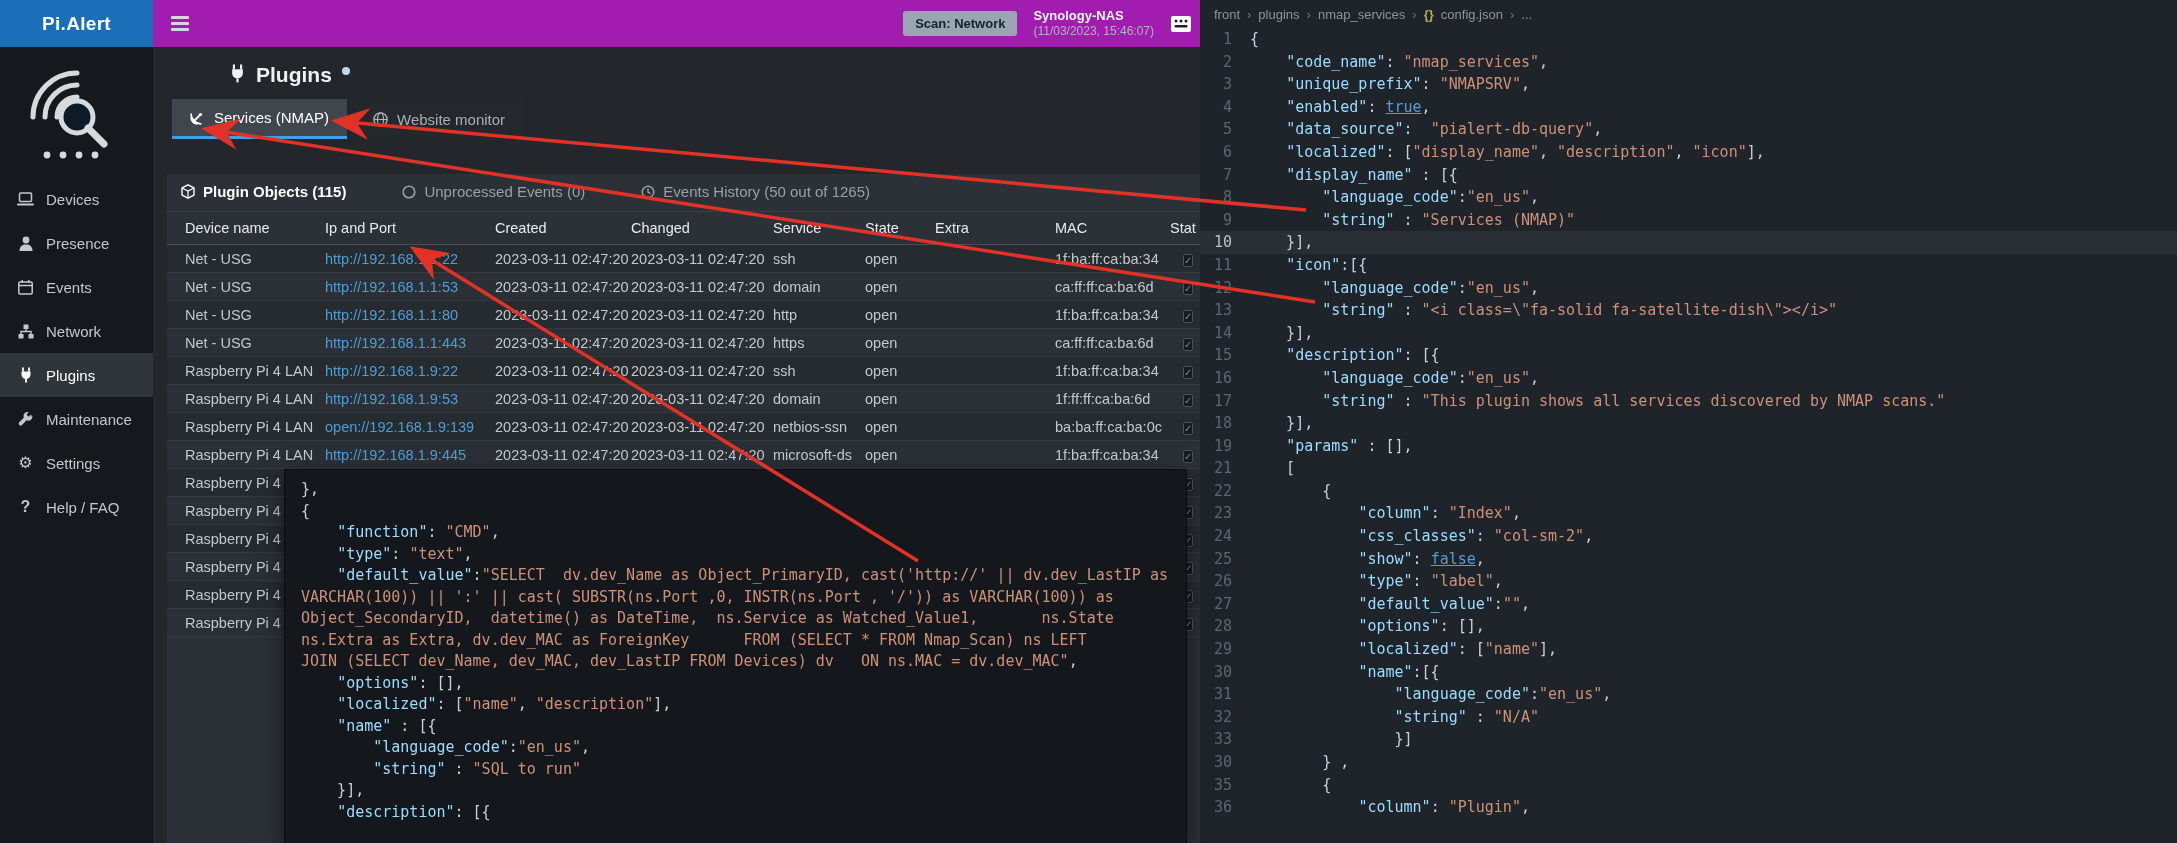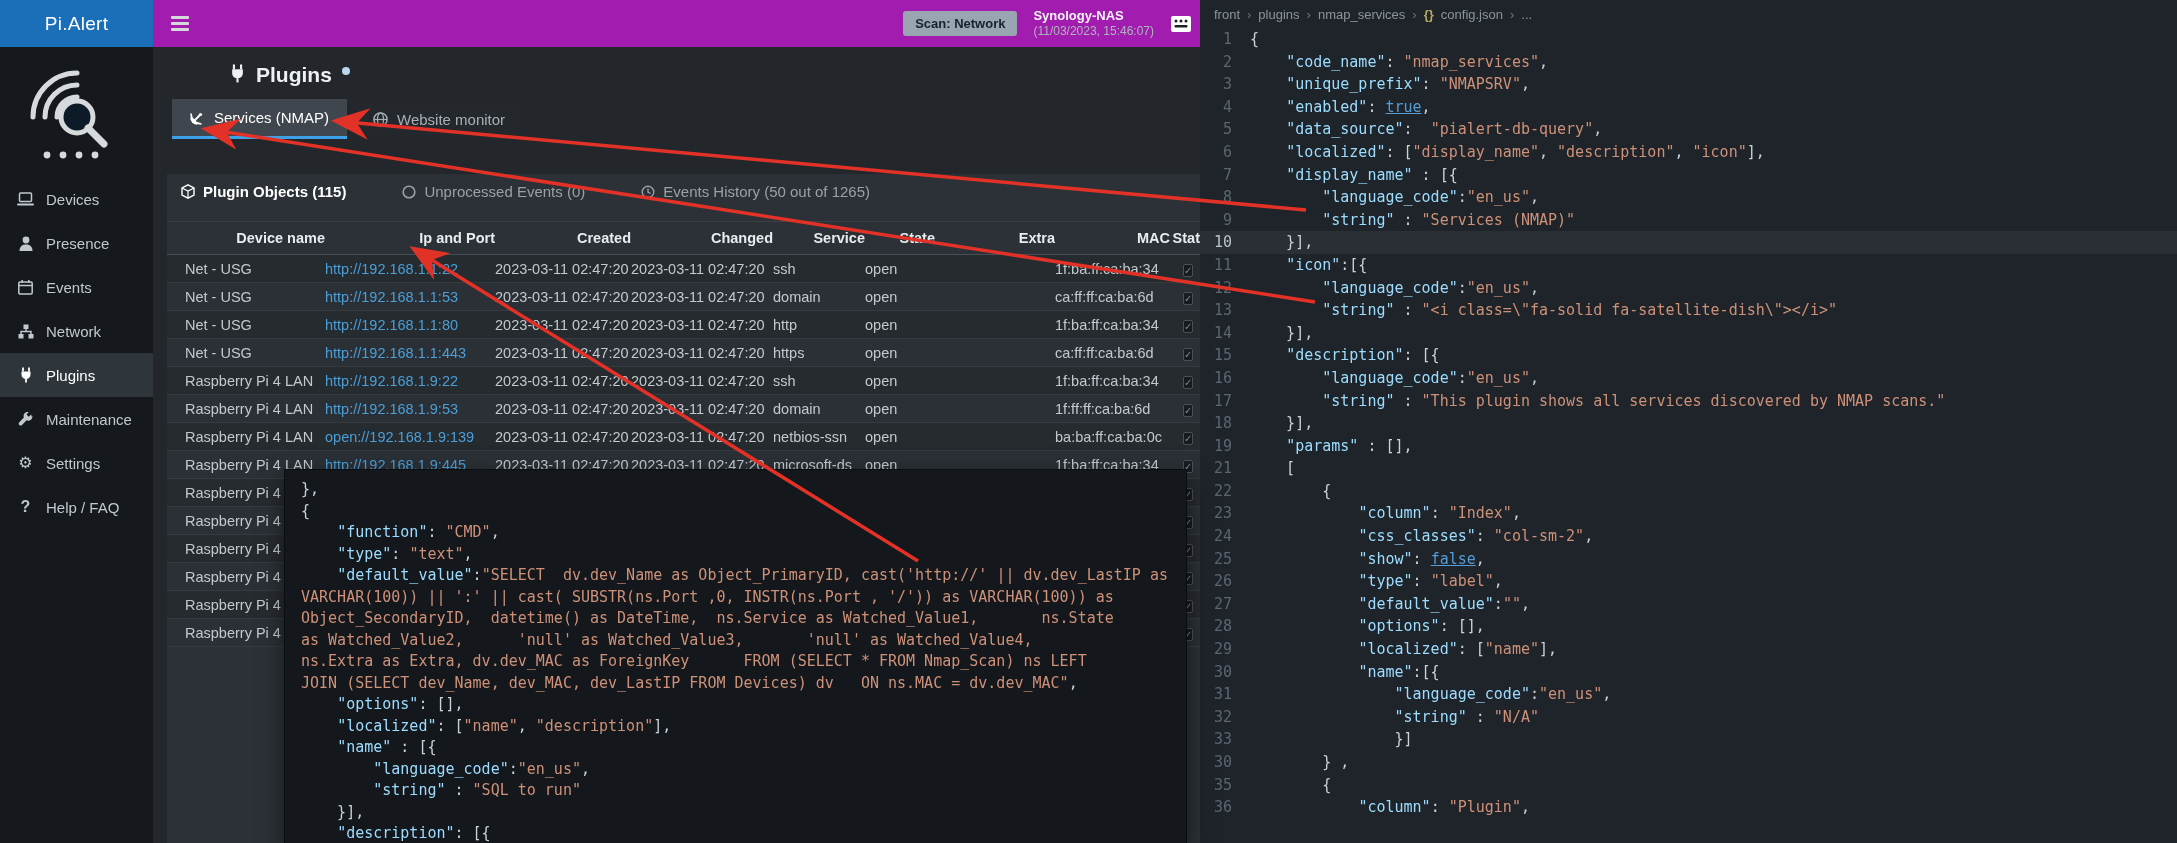--- a/index.html
+++ b/index.html
@@ -6,21 +6,21 @@
   html,body { width:2177px; height:843px; }
   body {
     position: relative;
     background:#23272c;
     font-family:"Liberation Sans", sans-serif;
     overflow:hidden;
     color:#c9ced3;
   }
   
   #sidebar { position:absolute; left:0; top:0; width:153px; height:843px; background:#15191e; z-index:2; }
-  #sidebar-header { height:47px; background:#1b6fb9; color:#fff; font-size:19px; font-weight:normal;
+  #sidebar-header { height:47px; background:#1b6fb9; color:#fff; font-size:19px; font-weight:bold;
     display:flex; align-items:center; justify-content:center; letter-spacing:.3px; }
   #logo { display:block; margin:20px auto 14px; color:#d6dadd; }
   .side-item { display:flex; align-items:center; gap:11px; height:44px; padding-left:16px;
     color:#c2c8cd; font-size:15px; cursor:pointer; }
   .side-item .ic { width:19px; display:flex; justify-content:center; color:#c2c8cd; }
   .side-item.active { background:#2e353b; color:#fff; }
   .side-item.active .ic { color:#fff; }
   .glyph { font-size:16px; line-height:16px; }
 
   
@@ -41,28 +41,28 @@
   #page-header { display:flex; align-items:center; gap:10px; padding:16px 0 0 76px; color:#eef1f3; }
   #page-title { font-size:21px; font-weight:bold; }
   #plugins-badge { width:8px; height:8px; border-radius:50%; background:#bcd8ee; align-self:flex-start; margin-top:4px; }
   #tabs { display:flex; gap:8px; margin:12px 0 0 19px; }
   .tab { display:flex; align-items:center; gap:9px; height:40px; padding:0 18px; font-size:15px;
     color:#a8afb6; background:#24282d; cursor:pointer; }
   .tab.active { background:#3f464d; color:#fff; border-bottom:3px solid #3da0e8; }
   .tab .ic { display:flex; }
 
   #panel { position:absolute; left:14px; right:0; top:127px; bottom:0; background:#2c3137; }
-  #subtabs { display:flex; align-items:center; gap:56px; padding:9px 0 21px 14px; border-bottom:1px solid #3a4046; }
+  #subtabs { display:flex; align-items:center; gap:56px; padding:9px 0 11px 14px; border-bottom:1px solid #3a4046; }
   .subtab { display:flex; align-items:center; gap:8px; font-size:15px; color:#99a1a8; cursor:pointer; }
   .subtab.active { color:#fff; font-weight:bold; }
   .subtab .ic { display:flex; }
 
   .thead, .trow { display:grid; grid-template-columns:140px 170px 136px 142px 92px 70px 120px 115px 30px;
     align-items:center; padding-left:18px; }
-  .thead { height:33px; font-size:14.5px; font-weight:bold; color:#e8ecef; border-bottom:1px solid #474e55;text-align:right; }
+  .thead { height:33px; font-size:14.5px; font-weight:normal; color:#e8ecef; border-bottom:1px solid #474e55; }
   .thead span { white-space:nowrap; overflow:hidden; }
   .trow { height:28px; font-size:14.5px; color:#c3c9ce; border-bottom:1px solid #343a40; background:#262b30; }
   .trow.alt { background:#2b3036; }
   .trow span { white-space:nowrap; overflow:hidden; }
   .trow a { color:#4b9fd8; text-decoration:none; cursor:pointer; }
   .cbx { width:13px; height:13px; margin-left:13px; background:#171b1f; border:1px solid #4a5157;
     border-radius:2px; color:#7f8890; font-size:10px; line-height:11px; text-align:center; cursor:pointer; }
 
   
   #sql-overlay { position:absolute; left:285px; top:470px; width:901px; height:373px; background:#14181d;
@@ -444,21 +444,20 @@
 </div>
 
 <div id="sql-overlay">
     <div class="cline"><span class="ccontent">},</span></div>
     <div class="cline"><span class="ccontent">{</span></div>
     <div class="cline"><span class="ccontent">    <span class="tok-key">"function"</span>: <span class="tok-str">"CMD"</span>,</span></div>
     <div class="cline"><span class="ccontent">    <span class="tok-key">"type"</span>: <span class="tok-str">"text"</span>,</span></div>
     <div class="cline"><span class="ccontent">    <span class="tok-key">"default_value"</span>:<span class="tok-str">"SELECT  dv.dev_Name as Object_PrimaryID, cast('http://' || dv.dev_LastIP as</span></span></div>
     <div class="cline"><span class="ccontent"><span class="tok-str">VARCHAR(100)) || ':' || cast( SUBSTR(ns.Port ,0, INSTR(ns.Port , '/')) as VARCHAR(100)) as</span></span></div>
     <div class="cline"><span class="ccontent"><span class="tok-str">Object_SecondaryID,  datetime() as DateTime,  ns.Service as Watched_Value1,       ns.State</span></span></div>
-    <div class="cline"><span class="ccontent"><span class="tok-str">as Watched_Value2,      'null' as Watched_Value3,       'null' as Watched_Value4,</span></span></div>
     <div class="cline"><span class="ccontent"><span class="tok-str">ns.Extra as Extra, dv.dev_MAC as ForeignKey      FROM (SELECT * FROM Nmap_Scan) ns LEFT</span></span></div>
     <div class="cline"><span class="ccontent"><span class="tok-str">JOIN (SELECT dev_Name, dev_MAC, dev_LastIP FROM Devices) dv   ON ns.MAC = dv.dev_MAC"</span>,</span></div>
     <div class="cline"><span class="ccontent">    <span class="tok-key">"options"</span>: [],</span></div>
     <div class="cline"><span class="ccontent">    <span class="tok-key">"localized"</span>: [<span class="tok-str">"name"</span>, <span class="tok-str">"description"</span>],</span></div>
     <div class="cline"><span class="ccontent">    <span class="tok-key">"name"</span> : [{</span></div>
     <div class="cline"><span class="ccontent">        <span class="tok-key">"language_code"</span>:<span class="tok-str">"en_us"</span>,</span></div>
     <div class="cline"><span class="ccontent">        <span class="tok-key">"string"</span> : <span class="tok-str">"SQL to run"</span></span></div>
     <div class="cline"><span class="ccontent">    }],</span></div>
     <div class="cline"><span class="ccontent">    <span class="tok-key">"description"</span>: [{</span></div>
   </div>

